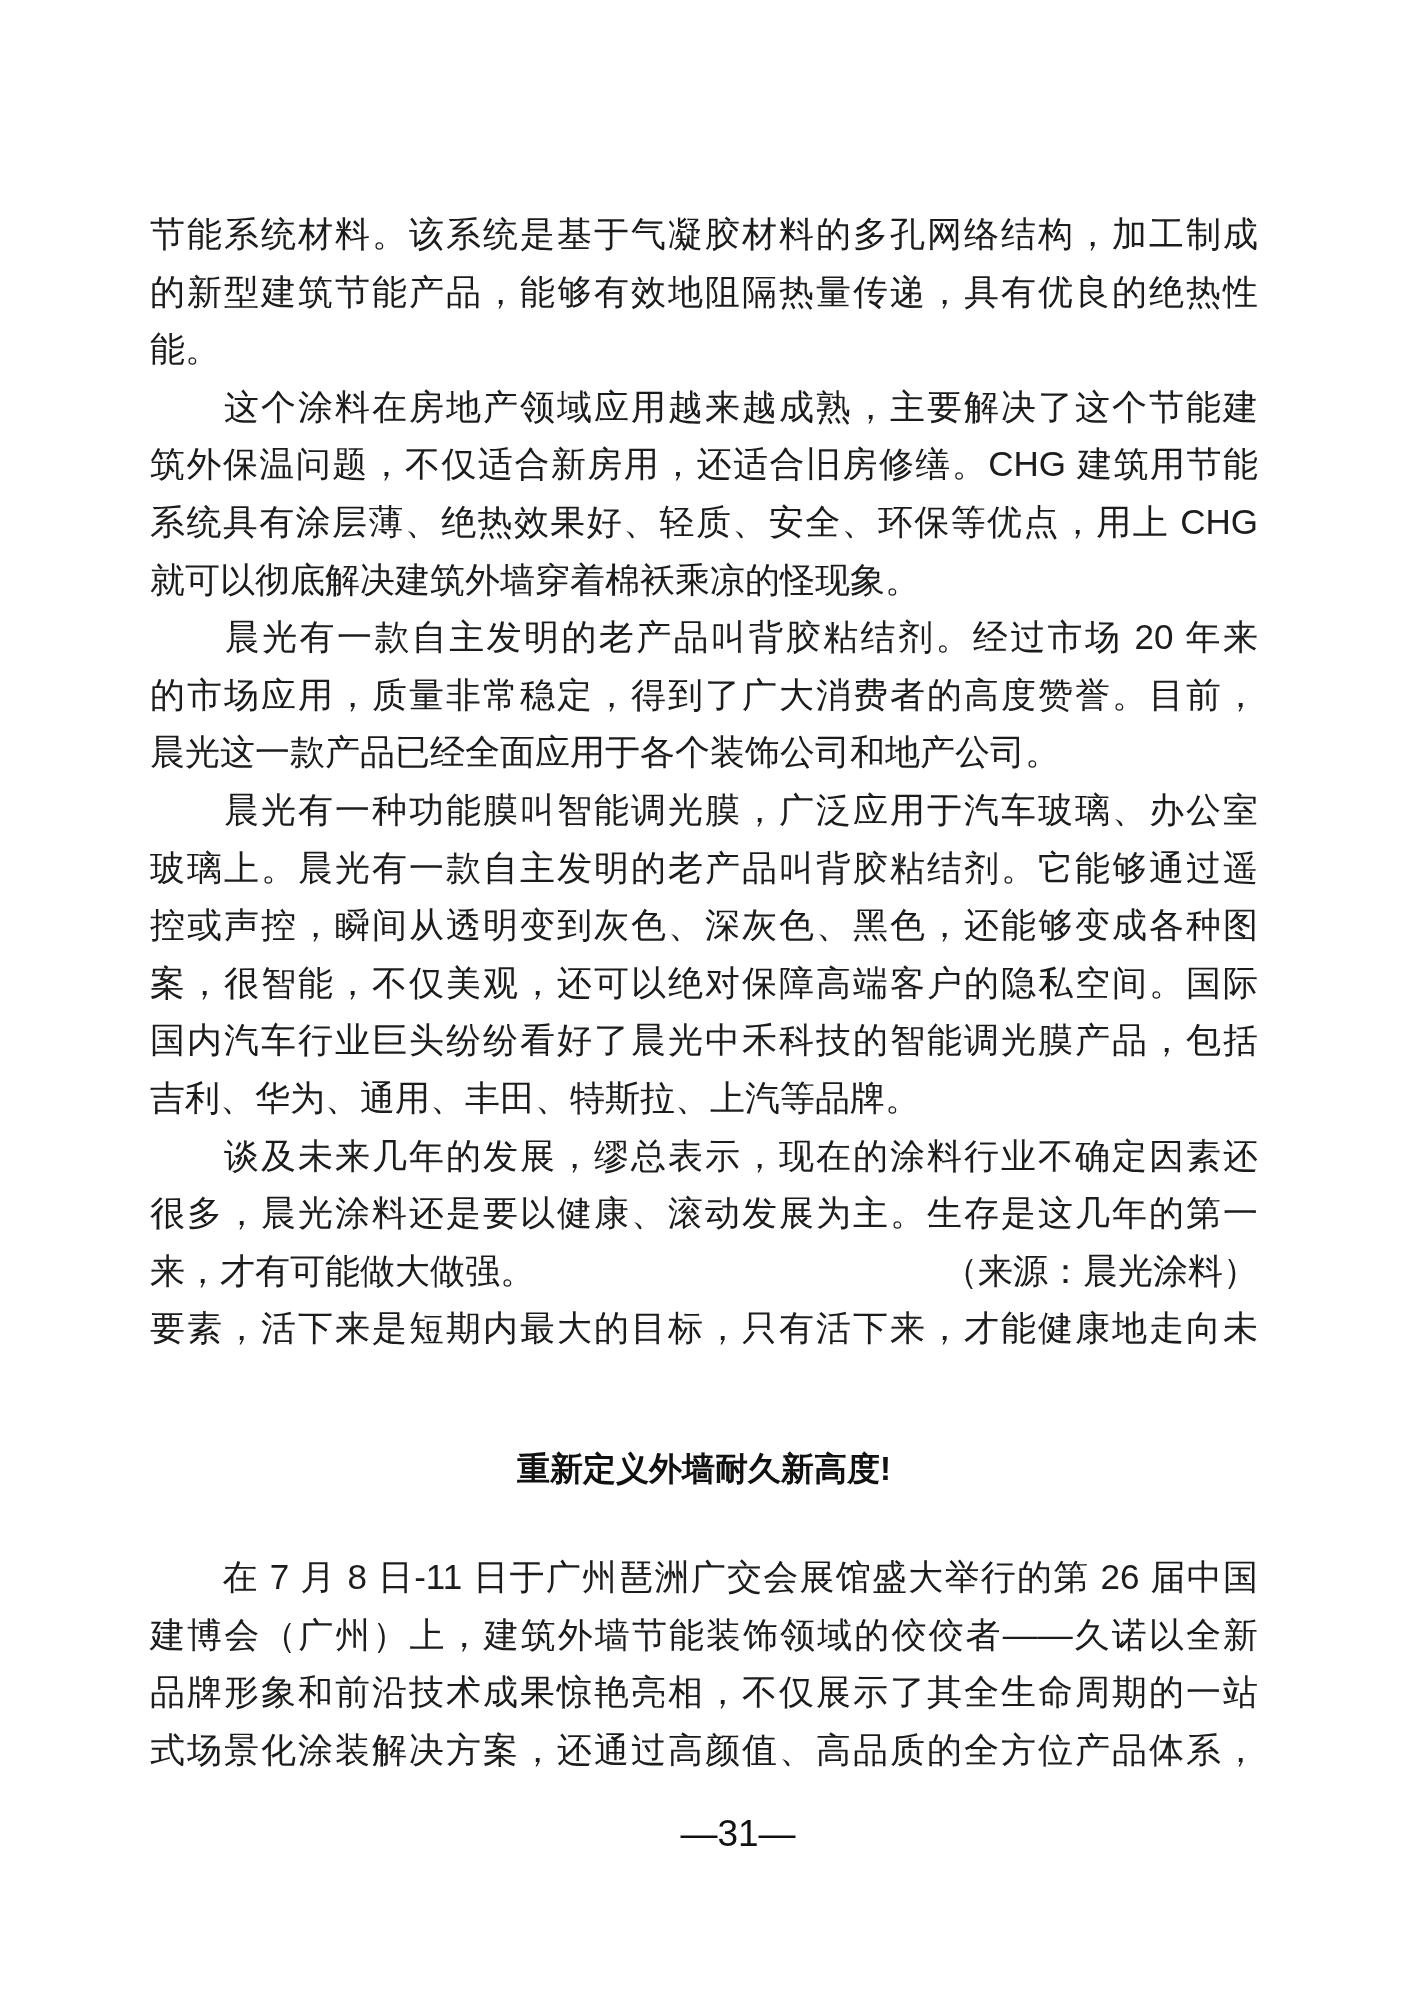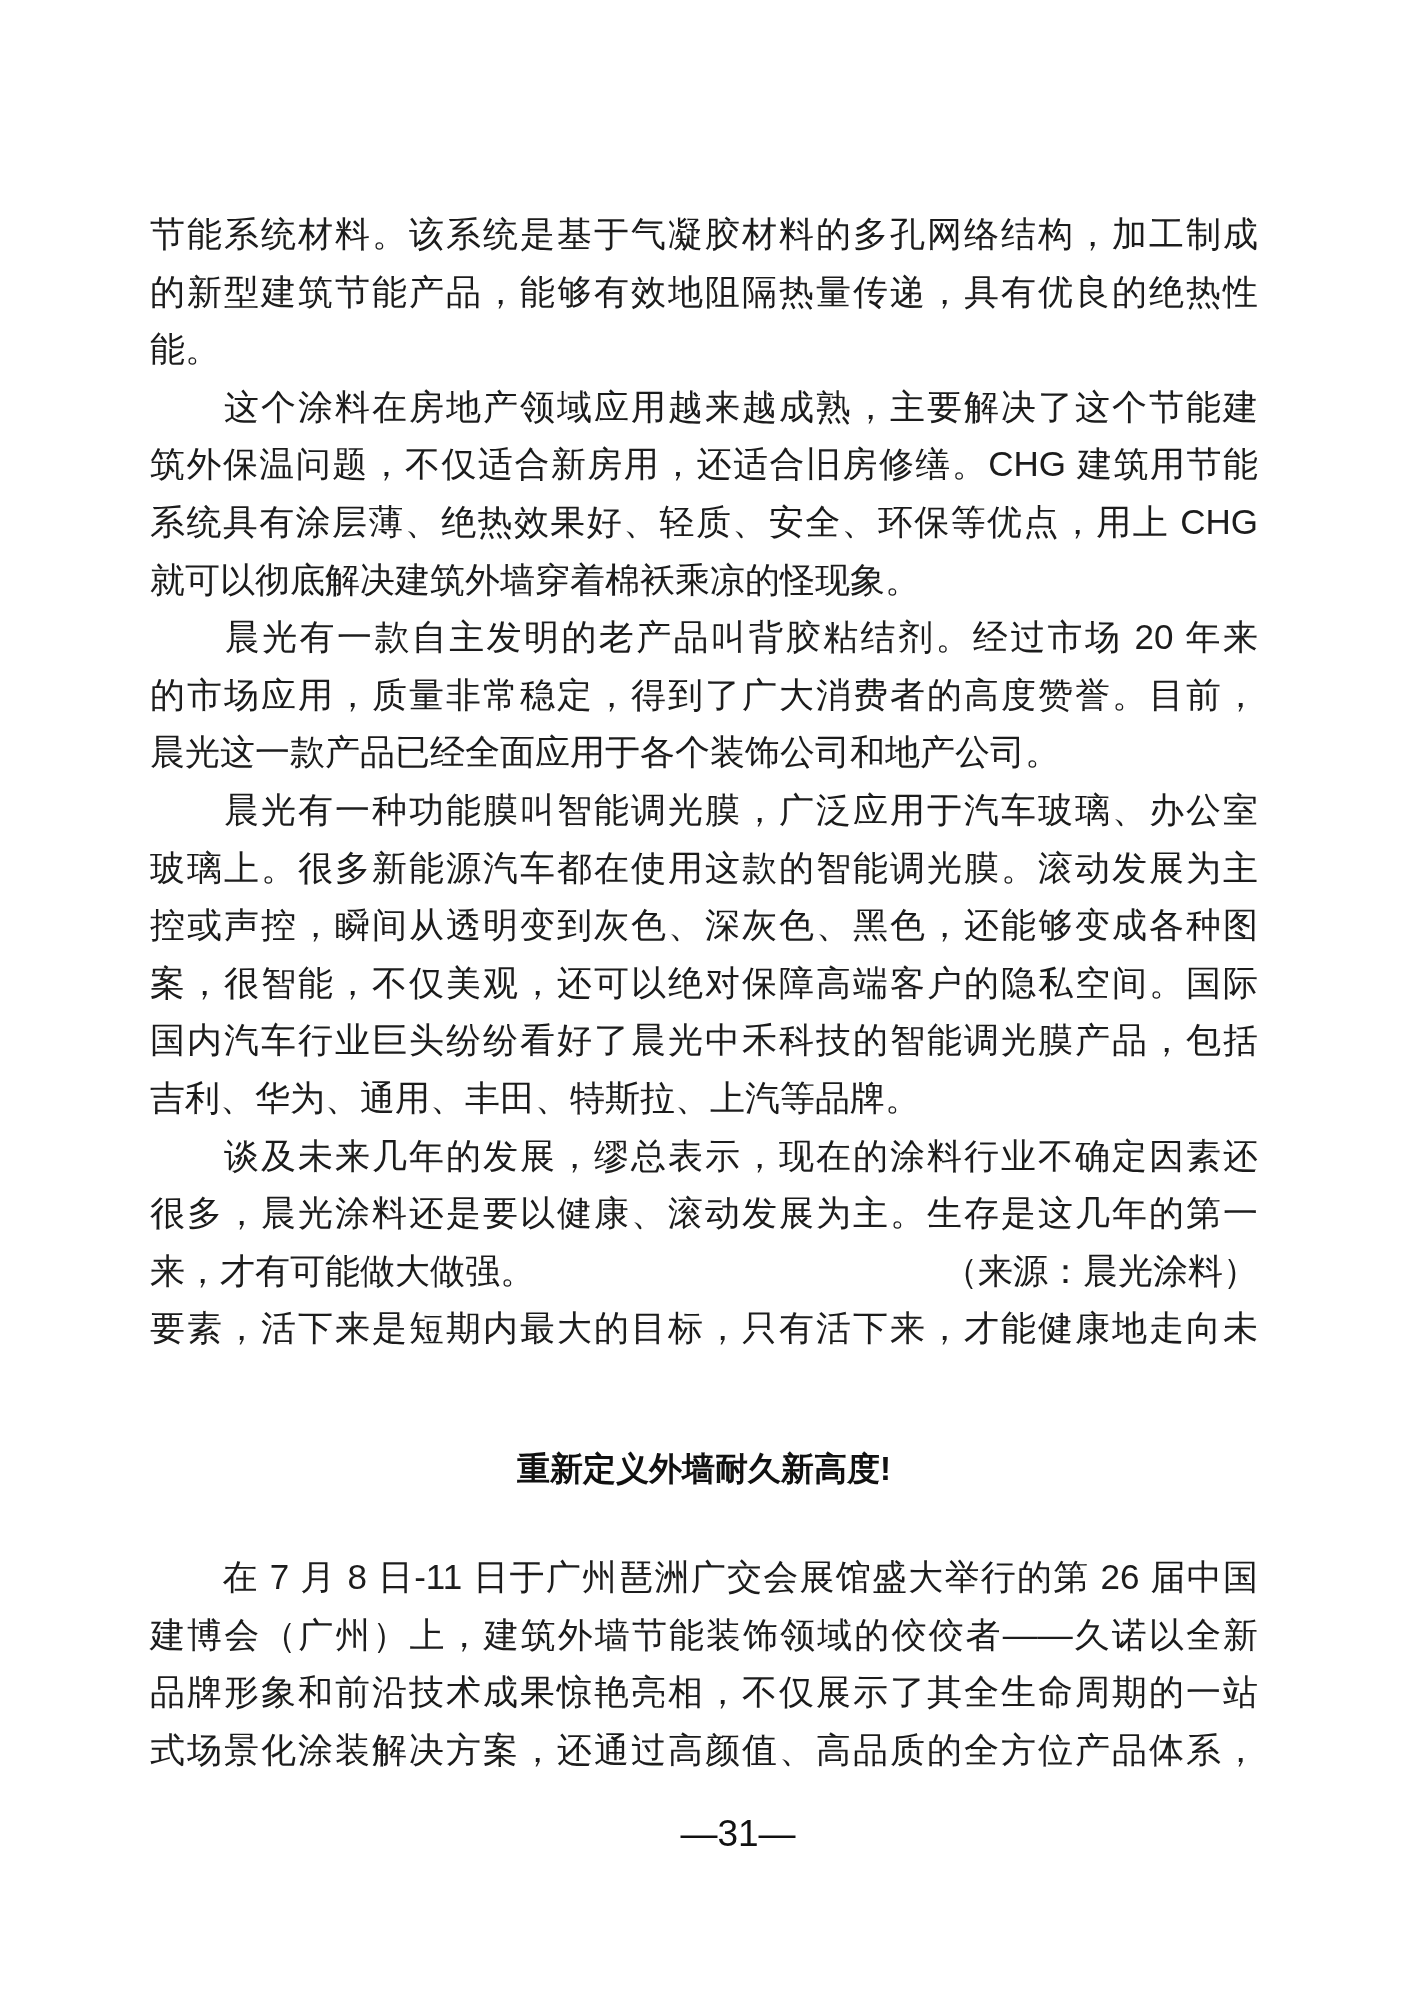--- a/index.html
+++ b/index.html
@@ -73,21 +73,21 @@
       <div class="tline fill">的新型建筑节能产品，能够有效地阻隔热量传递，具有优良的绝热性</div>
       <div class="tline">能。</div>
       <div class="tline fill">　　这个涂料在房地产领域应用越来越成熟，主要解决了这个节能建</div>
       <div class="tline fill">筑外保温问题，不仅适合新房用，还适合旧房修缮。CHG 建筑用节能</div>
       <div class="tline fill">系统具有涂层薄、绝热效果好、轻质、安全、环保等优点，用上 CHG</div>
       <div class="tline">就可以彻底解决建筑外墙穿着棉袄乘凉的怪现象。</div>
       <div class="tline fill">　　晨光有一款自主发明的老产品叫背胶粘结剂。经过市场 20 年来</div>
       <div class="tline fill">的市场应用，质量非常稳定，得到了广大消费者的高度赞誉。目前，</div>
       <div class="tline">晨光这一款产品已经全面应用于各个装饰公司和地产公司。</div>
       <div class="tline fill">　　晨光有一种功能膜叫智能调光膜，广泛应用于汽车玻璃、办公室</div>
-      <div class="tline fill">玻璃上。很多新能源汽车都在使用这款的智能调光膜。滚动发展为主</div>
+      <div class="tline fill">玻璃上。晨光有一款自主发明的老产品叫背胶粘结剂。它能够通过遥</div>
       <div class="tline fill">控或声控，瞬间从透明变到灰色、深灰色、黑色，还能够变成各种图</div>
       <div class="tline fill">案，很智能，不仅美观，还可以绝对保障高端客户的隐私空间。国际</div>
       <div class="tline fill">国内汽车行业巨头纷纷看好了晨光中禾科技的智能调光膜产品，包括</div>
       <div class="tline">吉利、华为、通用、丰田、特斯拉、上汽等品牌。</div>
       <div class="tline fill">　　谈及未来几年的发展，缪总表示，现在的涂料行业不确定因素还</div>
       <div class="tline fill">很多，晨光涂料还是要以健康、滚动发展为主。生存是这几年的第一</div>
       <div class="tline split">
         <span>来，才有可能做大做强。</span>
         <span>（来源：晨光涂料）</span>
       </div>

